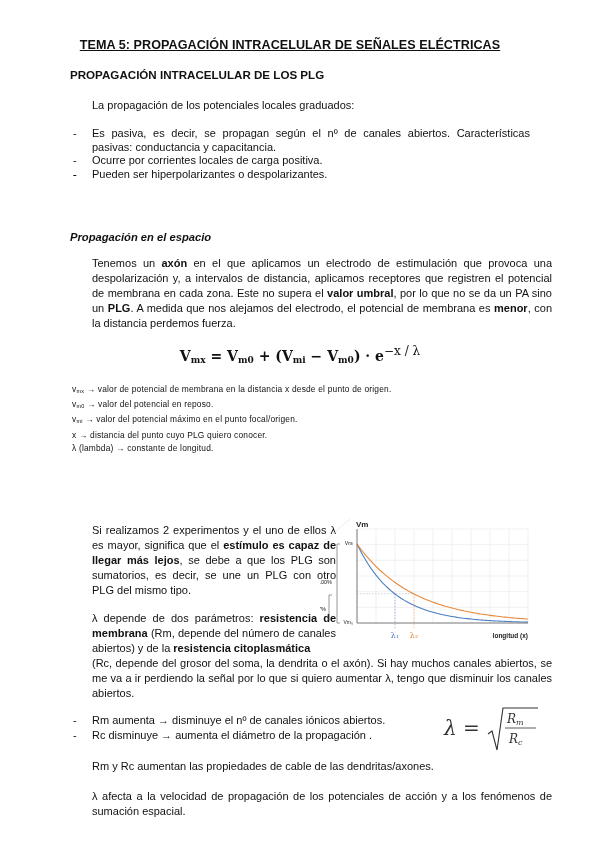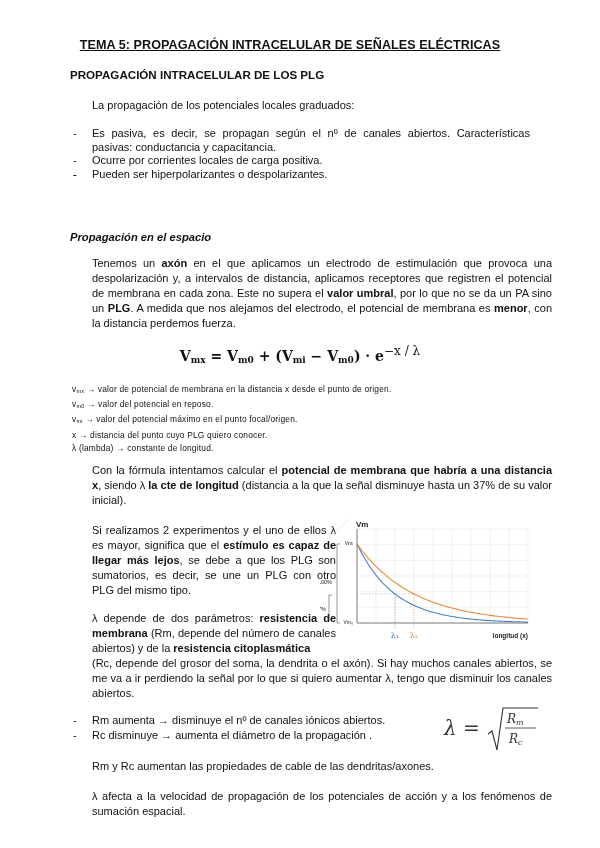--- a/index.html
+++ b/index.html
@@ -61,23 +61,20 @@
   </div>
 
   <div class="abs legend">
     <div><span>v</span><sub>mx</sub><span> → valor de potencial de membrana en la distancia x desde el punto de origen.</span></div>
     <div><span>v</span><sub>m0</sub><span> → valor del potencial en reposo.</span></div>
     <div><span>v</span><sub>mi</sub><span> → valor del potencial máximo en el punto focal/origen.</span></div>
     <div><span>x</span><span> → distancia del punto cuyo PLG quiero conocer.</span></div>
     <div><span>λ</span><span> (lambda) → constante de longitud.</span></div>
   </div>
 
-  <div class="abs p" style="top:463px;">
-    <span>Con la fórmula intentamos calcular el </span><b>potencial de membrana que habría a una distancia x</b><span>, siendo λ </span><b>la cte de longitud</b><span> (distancia a la que la señal disminuye hasta un 37% de su valor inicial).</span>
-  </div>
 
   <div class="abs p half" style="top:523px;">
     <span>Si realizamos 2 experimentos y el uno de ellos λ es mayor, significa que el </span><b>estímulo es capaz de llegar más lejos</b><span>, se debe a que los PLG son sumatorios, es decir, se une un PLG con otro PLG del mismo tipo.</span>
   </div>
 
   <div class="abs p" style="top:611px;">
     <div class="half" style="float:left; height:45px;"></div>
   </div>
   <div class="abs p half" style="top:611px;">
     <span>λ depende de dos parámetros: </span><b>resistencia de membrana</b><span> (Rm, depende del número de canales abiertos) y de la </span><b>resistencia citoplasmática</b>

